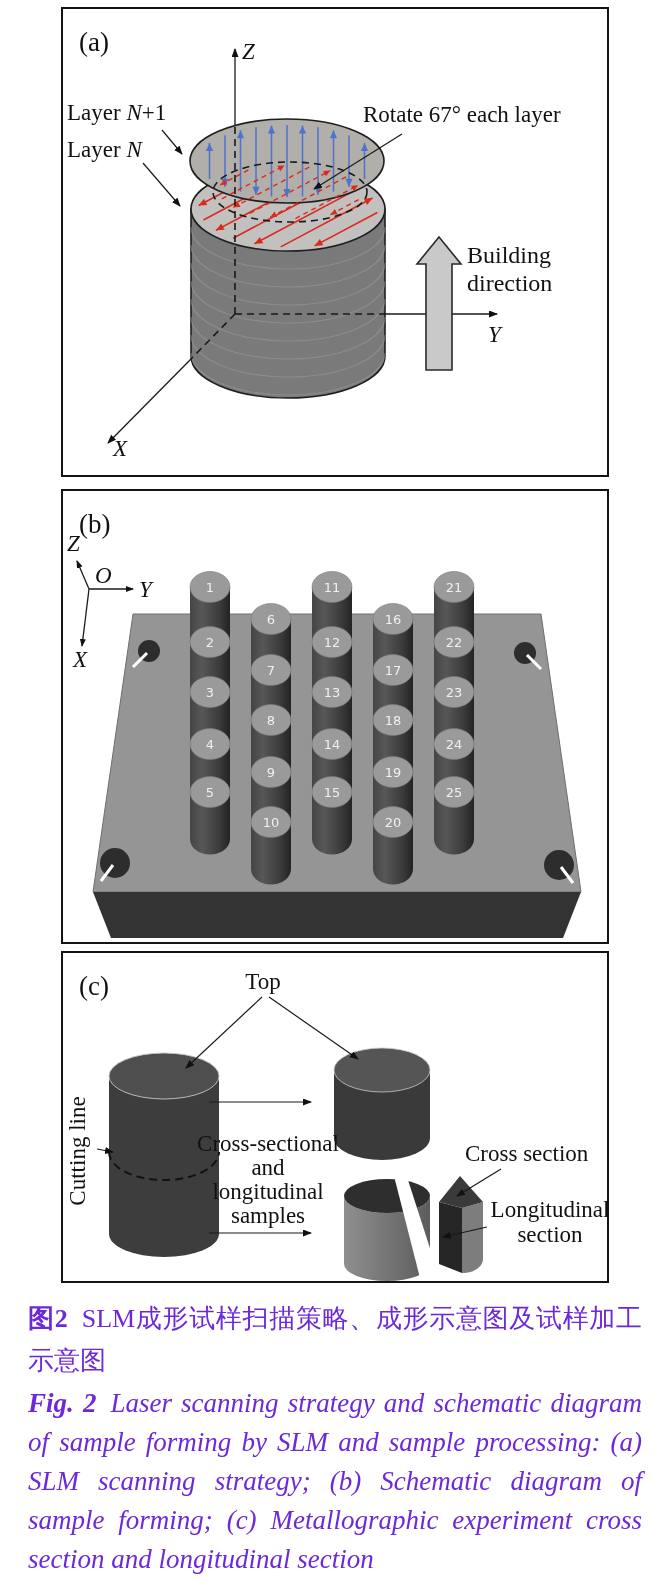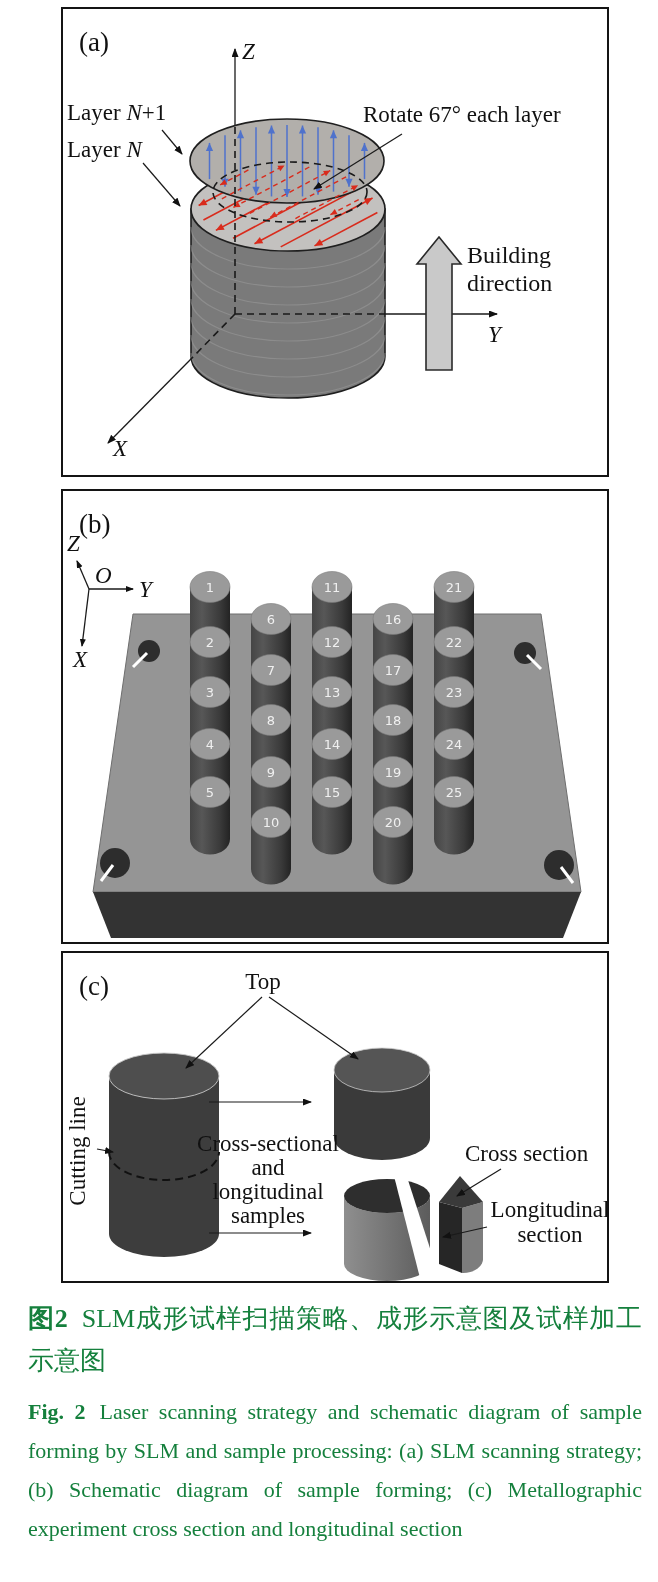--- a/index.html
+++ b/index.html
@@ -15,23 +15,23 @@
   .axd{stroke:#1a1a1a;stroke-width:1.6;fill:none;stroke-dasharray:7,5;}
   .ldr{stroke:#1a1a1a;stroke-width:1.2;fill:none;}
   .body-a{fill:var(--metal-mid);stroke:#1f1f1f;stroke-width:1.6;}
   .top-a{fill:var(--metal-light);stroke:#1f1f1f;stroke-width:1.6;}
   .float-a{fill:var(--metal-float);stroke:#1f1f1f;stroke-width:1.6;}
   .dashel{fill:none;stroke:#1a1a1a;stroke-width:1.6;stroke-dasharray:7,5;}
   .blockarrow{fill:var(--arrow-fill);stroke:#2a2a2a;stroke-width:1.6;}
   .plate-top{fill:var(--plate-top);stroke:#6e6e6e;stroke-width:1;}
   .plate-front{fill:var(--plate-front);}
   .notch{fill:#2d2d2d;}
-  .caption{position:absolute;left:28px;width:614px;font-family:"Liberation Serif",serif;color:#15803d;}
+  .caption{position:absolute;left:28px;width:614px;font-family:"Liberation Serif",serif;color:#6d28d9;}
   .cap-zh{font-size:26px;line-height:42px;text-align:justify;}
-  .cap-en{font-size:22px;line-height:39px;text-align:justify;margin-top:10px;}
+  .cap-en{font-size:27px;line-height:39px;text-align:justify;margin-top:2px;font-style:italic;}
   .cap-b{font-weight:bold;margin-right:14px;}
 </style>
 </head>
 <body>
 
 <div id="page">
 
   <div class="panel" style="top:7px;height:466px;">
     <svg width="544" height="466" viewBox="0 0 544 466">
       <defs>

